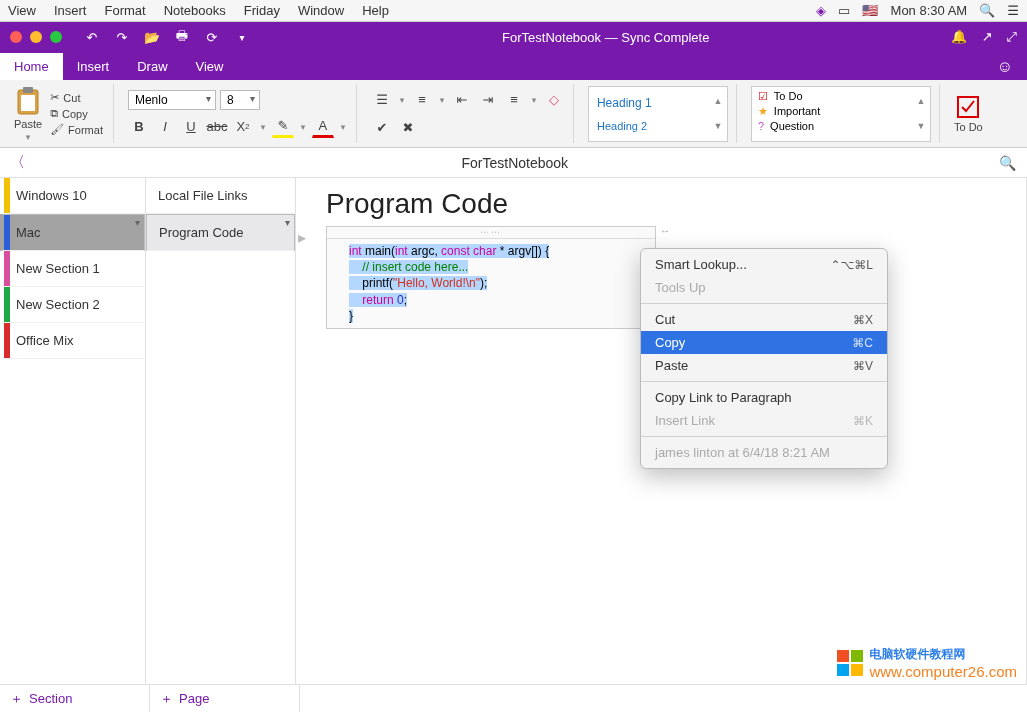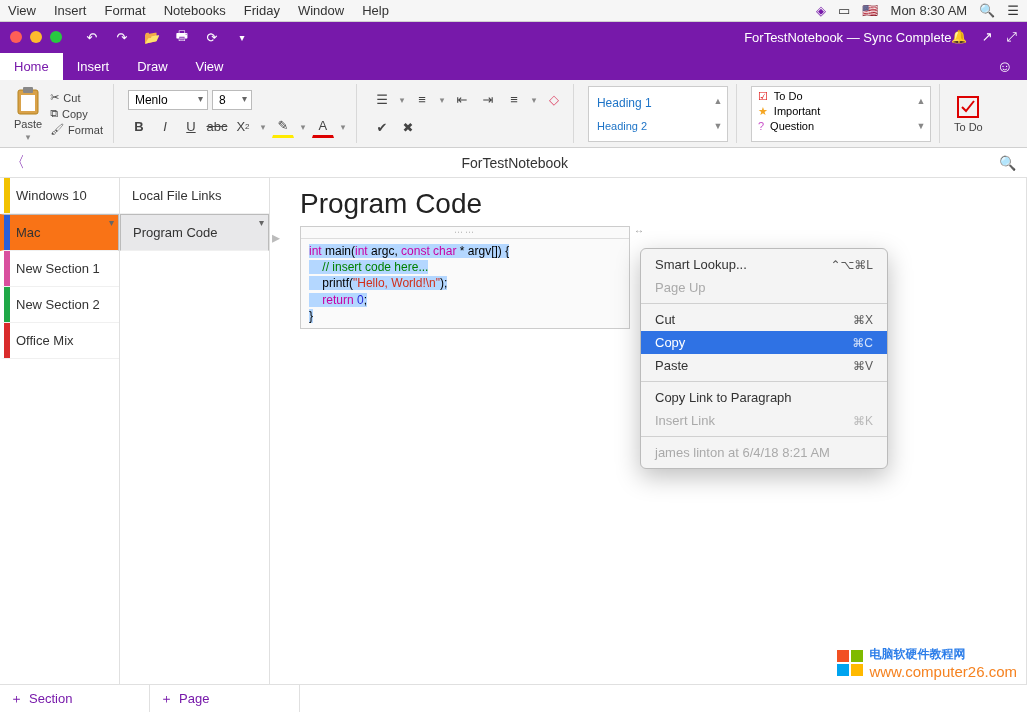--- a/index.html
+++ b/index.html
@@ -10,21 +10,21 @@
 .mac-menubar .menu-item { margin-right: 18px; }
 .mac-menubar .spacer { flex: 1; }
 .mac-menubar .status-item { margin-left: 12px; display: flex; align-items: center; }
 
 
 .titlebar { height: 30px; background: #7719AA; display: flex; align-items: center; padding: 0 10px; color: #fff; }
 .traffic { display: flex; gap: 8px; margin-right: 18px; }
 .traffic span { width: 12px; height: 12px; border-radius: 50%; display: inline-block; }
 .traffic .r { background: #ff5f57; } .traffic .y { background: #febc2e; } .traffic .g { background: #28c840; }
 .titlebar .tb-btn { width: 24px; height: 24px; display: flex; align-items: center; justify-content: center; margin-right: 6px; color: #fff; }
-.titlebar .title { flex: 1; text-align: right; font-size: 13px; }
+.titlebar .title { flex: 1; text-align: center; font-size: 13px; }
 .titlebar .tb-right { display: flex; gap: 14px; }
 
 
 .app-tabs { height: 28px; background: #7719AA; display: flex; align-items: flex-end; color: #fff; }
 .app-tabs .tab { padding: 6px 14px; font-size: 13px; cursor: pointer; }
 .app-tabs .tab.active { background: #fff; color: #7719AA; }
 .app-tabs .tab.dark { background: #5a0f85; }
 .app-tabs .smiley { margin-left: auto; margin-right: 14px; color: #fff; font-size: 16px; padding-bottom: 4px; }
 
 
@@ -49,35 +49,35 @@
 
 
 .nav-header { height: 30px; border-bottom: 1px solid #e0e0e0; display: flex; align-items: center; padding: 0 10px; }
 .nav-header .back { color: #7719AA; font-size: 15px; width: 20px; }
 .nav-header .nb-name { flex: 1; text-align: center; font-size: 14px; color: #333; }
 .nav-header .search { color: #7719AA; font-size: 14px; }
 
 
 .main { display: flex; height: calc(712px - 22px - 30px - 28px - 68px - 30px - 28px); }
 .col { border-right: 1px solid #e0e0e0; overflow: hidden; }
-.col.sections { width: 120px; }
+.col.sections { width: 146px; }
 .col.pages { width: 150px; }
 .col.content { flex: 1; padding: 10px 30px; position: relative; }
 .sec-item { padding: 10px 12px; font-size: 13px; color: #333; border-left: 4px solid transparent; border-bottom: 1px solid #f0f0f0; position: relative; }
 .sec-item .stripe { position: absolute; left: 0; top: 0; bottom: 0; width: 6px; }
-.sec-item.sel { background: #f97316; }
+.sec-item.sel { background: #a3a3a3; }
 .page-item { padding: 10px 12px; font-size: 13px; color: #333; border-bottom: 1px solid #f0f0f0; }
 .page-item.sel { background: #e8e8ea; }
 
 .page-title { font-size: 28px; font-weight: 300; color: #222; margin-bottom: 6px; }
 .page-meta { font-size: 12px; color: #888; display: flex; gap: 30px; margin-bottom: 30px; }
 
 .code-container { border: 1px solid #ccc; background: #fafafa; width: 330px; position: relative; }
 .code-handle { height: 12px; border-bottom: 1px solid #ddd; text-align: center; font-size: 9px; color: #aaa; letter-spacing: 2px; }
-.code-body { padding: 4px 8px; font-family: Menlo, monospace; font-size: 12px; line-height: 1.35; white-space: pre; }
+.code-body { padding: 4px 8px; font-family: Menlo, monospace; font-size: 12px; line-height: 1.35; white-space: pre; margin-left: 14px; }
 .code-body .sel-bg { background: #b4d7ff; }
 .kw { color: #c800a4; } .ty { color: #c800a4; } .str { color: #d12f1b; } .num { color: #272ad8; } .cm { color: #008000; }
 .note-tag { position: absolute; left: -28px; top: 2px; color: #bbb; font-size: 16px; }
 .resize-arrow { position: absolute; right: -14px; top: -2px; font-size: 10px; color: #999; }
 
 
 .ctx { position: absolute; left: 640px; top: 248px; width: 248px; background: #f4f4f4; border: 1px solid #bbb; border-radius: 6px; box-shadow: 0 8px 24px rgba(0,0,0,.25); padding: 4px 0; font-size: 13px; color: #333; z-index: 100; }
 .ctx .ci { padding: 4px 14px; display: flex; justify-content: space-between; align-items: center; }
 .ctx .ci.disabled { color: #aaa; }
 .ctx .ci.hl { background: #2f72e4; color: #fff; }
@@ -167,21 +167,21 @@
         </div>
       <div>
           <span>🖌</span>
           <span>Format</span>
         </div>
     </div>
   </div>
   <div class="group">
     <div class="font-row">
       <div style="display:flex;gap:4px;">
-        <div class="sel" style="width:80px;">Menlo</div>
+        <div class="sel" style="width:88px;">Menlo</div>
         <div class="sel" style="width:40px;">8</div>
       </div>
       <div class="btn-row">
         <div class="rb">
             <b>B</b>
           </div>
         <div class="rb">
             <i>I</i>
           </div>
         <div class="rb">
@@ -304,21 +304,21 @@
       <span>Page</span>
     </div>
 </div>
 
 <div class="ctx">
   <div class="ci">
       <span>Smart Lookup...</span>
       <span class="sc">⌃⌥⌘L</span>
     </div>
   <div class="ci disabled">
-      <span>Page Up</span>
+      <span>Tools Up</span>
     </div>
   <hr>
   <div class="ci">
       <span>Cut</span>
       <span class="sc">⌘X</span>
     </div>
   <div class="ci hl">
       <span>Copy</span>
       <span class="sc">⌘C</span>
     </div>

